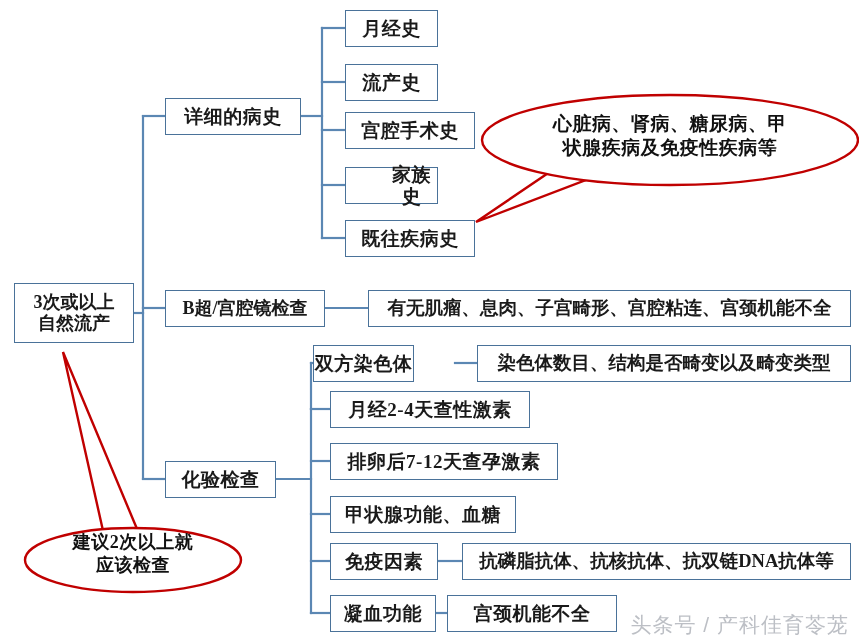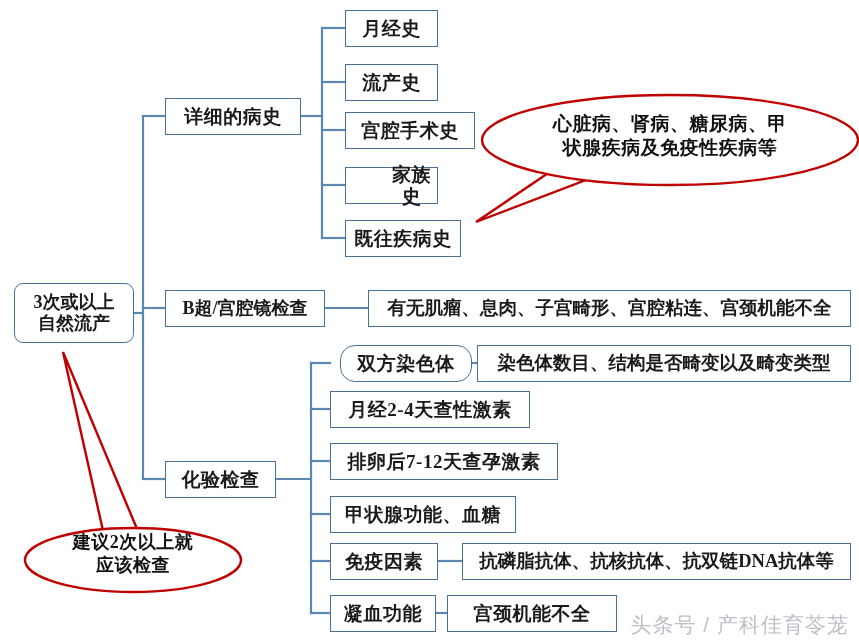--- a/index.html
+++ b/index.html
@@ -30,21 +30,20 @@
     font-size: 19px;
     line-height: 1.15;
     letter-spacing: 0.5px;
     white-space: pre-line;
     z-index: 3;
   }
   .node.root {
     font-size: 18px;
     letter-spacing: 0px;
     padding: 0 4px;
-    border-radius: 9px;
   }
   .node.wide {
     font-size: 18.5px;
     letter-spacing: 0px;
   }
   svg.wires {
     position: absolute;
     left: 0;
     top: 0;
     width: 859px;
@@ -155,28 +154,28 @@
 
   <div class="node root" style="left:14px; top:283px; width:120px; height:60px;">3次或以上
 自然流产</div>
 
   <div class="node" style="left:165px; top:98px; width:136px; height:37px;">详细的病史</div>
 
   <div class="node" style="left:345px; top:10px; width:93px; height:37px;">月经史</div>
   <div class="node" style="left:345px; top:64px; width:93px; height:37px;">流产史</div>
   <div class="node" style="left:345px; top:112px; width:130px; height:37px;">宫腔手术史</div>
   <div class="node" style="left:345px; top:167px; width:93px; height:37px;padding-left:40px;">家族史</div>
-  <div class="node" style="left:345px; top:220px; width:116px; height:37px;">既往疾病史</div>
+  <div class="node" style="left:345px; top:220px; width:130px; height:37px;">既往疾病史</div>
 
   <div class="node" style="left:165px; top:290px; width:160px; height:37px; font-size:18px; letter-spacing:0;">B超/宫腔镜检查</div>
   <div class="node wide" style="left:368px; top:290px; width:483px; height:37px;">有无肌瘤、息肉、子宫畸形、宫腔粘连、宫颈机能不全</div>
 
   <div class="node" style="left:165px; top:461px; width:111px; height:37px;">化验检查</div>
 
-  <div class="node" style="left:340px; top:345px; width:132px; height:37px;border-radius:15px;">双方染色体</div>
+  <div class="node" style="left:313px; top:345px; width:101px; height:37px;">双方染色体</div>
   <div class="node wide" style="left:477px; top:345px; width:374px; height:37px;text-align:right;">染色体数目、结构是否畸变以及畸变类型</div>
 
   <div class="node" style="left:330px; top:391px; width:200px; height:37px;">月经2-4天查性激素</div>
 
   <div class="node" style="left:330px; top:443px; width:228px; height:37px;">排卵后7-12天查孕激素</div>
 
   <div class="node" style="left:330px; top:496px; width:186px; height:37px;">甲状腺功能、血糖</div>
 
   <div class="node" style="left:330px; top:543px; width:108px; height:37px;">免疫因素</div>
   <div class="node wide" style="left:462px; top:543px; width:389px; height:37px;">抗磷脂抗体、抗核抗体、抗双链DNA抗体等</div>

